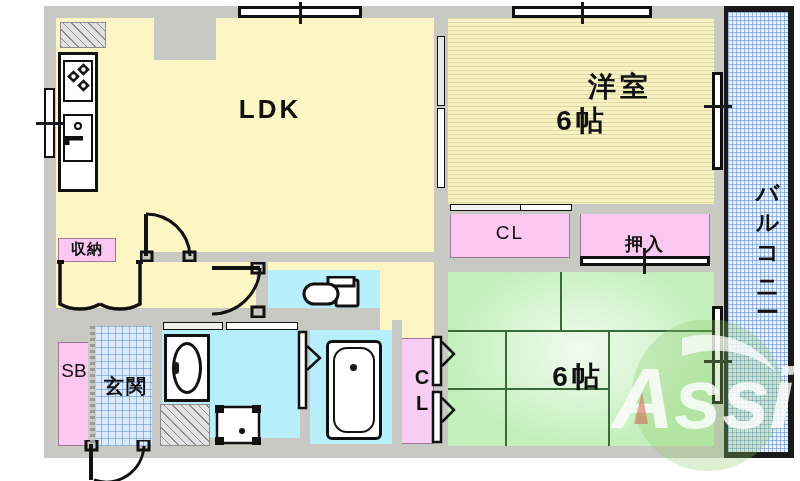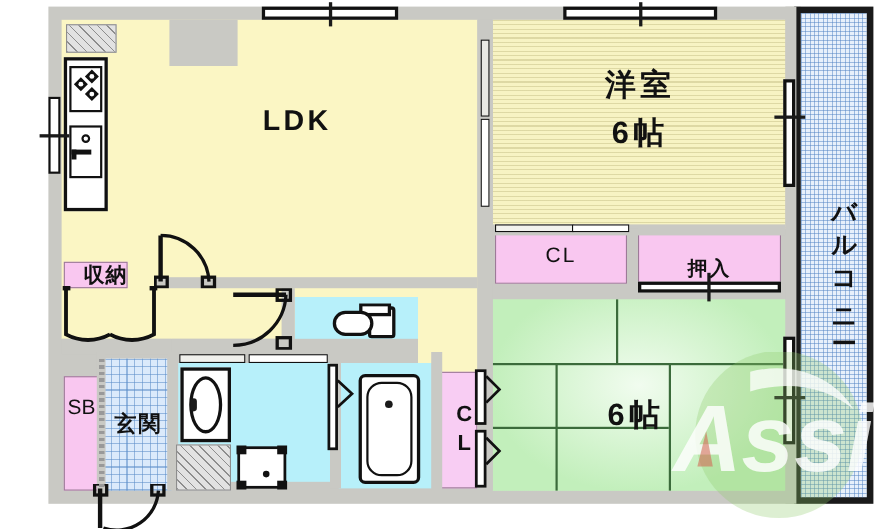--- a/index.html
+++ b/index.html
@@ -58,21 +58,21 @@
     color: #111;
     font-weight: 700;
     white-space: nowrap;
     letter-spacing: 2px;
     text-align: center;
     line-height: 1.05;
   }
   .lbl-ldk   { font-size: 26px; letter-spacing: 3px; }
   .lbl-room  { font-size: 28px; letter-spacing: 4px; }
   .lbl-sm    { font-size: 18px; letter-spacing: 2px; margin-top: 12px; }
-  .lbl-xs    { font-size: 19px; letter-spacing: 1px; text-align: right; }
+  .lbl-xs    { font-size: 15px; letter-spacing: 1px; }
   .lbl-cl    { font-size: 19px; letter-spacing: 2px; font-weight: 500; }
   .lbl-vert  { writing-mode: vertical-rl; text-orientation: upright;
                letter-spacing: 4px; font-size: 20px; }
   .lbl-bal   { writing-mode: vertical-rl; text-orientation: upright;
                letter-spacing: 7px; font-size: 23px; font-weight: 700; }
   .lbl-sb    { font-size: 19px; letter-spacing: 0px; line-height: 1.15;
                font-weight: 500; }
 
   
   #watermark { pointer-events: none; }
@@ -242,21 +242,21 @@
     <rect x="54" y="0" width="11" height="10" fill="none" stroke="#111" stroke-width="3"></rect>
     <path d="M7,4 L7,40" stroke="#111" stroke-width="4" fill="none"></path>
     <path d="M60,6 A38,38 0 0,1 10,40" stroke="#111" stroke-width="3" fill="none"></path>
   </svg>
 
   <div class="abs" style="left:90px; top:326px; width:5px; height:120px;
               background-image: repeating-linear-gradient(to bottom,#999 0 3px, rgba(0,0,0,0) 3px 6px);"></div>
 
   <div class="abs lbl lbl-ldk" style="left:180px; top:96px; width:180px;">LDK</div>
 
-  <div class="abs lbl lbl-room" style="left:512px; top:62px; width:140px;">洋室</div>
+  <div class="abs lbl lbl-room" style="left:512px; top:72px; width:140px;text-align:right;">洋室</div>
   <div class="abs lbl lbl-room" style="left:512px; top:106px; width:140px;">6帖</div>
 
   <div class="abs lbl lbl-room" style="left:508px; top:362px; width:140px;">6帖</div>
 
   <div class="abs lbl lbl-cl" style="left:450px; top:223px; width:120px;">CL</div>
   <div class="abs lbl lbl-sm" style="left:580px; top:223px; width:130px;">押入</div>
   <div class="abs lbl lbl-xs" style="left:58px; top:241px; width:58px;">収納</div>
 
   <div class="abs lbl lbl-vert" style="left:402px; top:354px; width:30px; height:76px;">CL</div>
 

